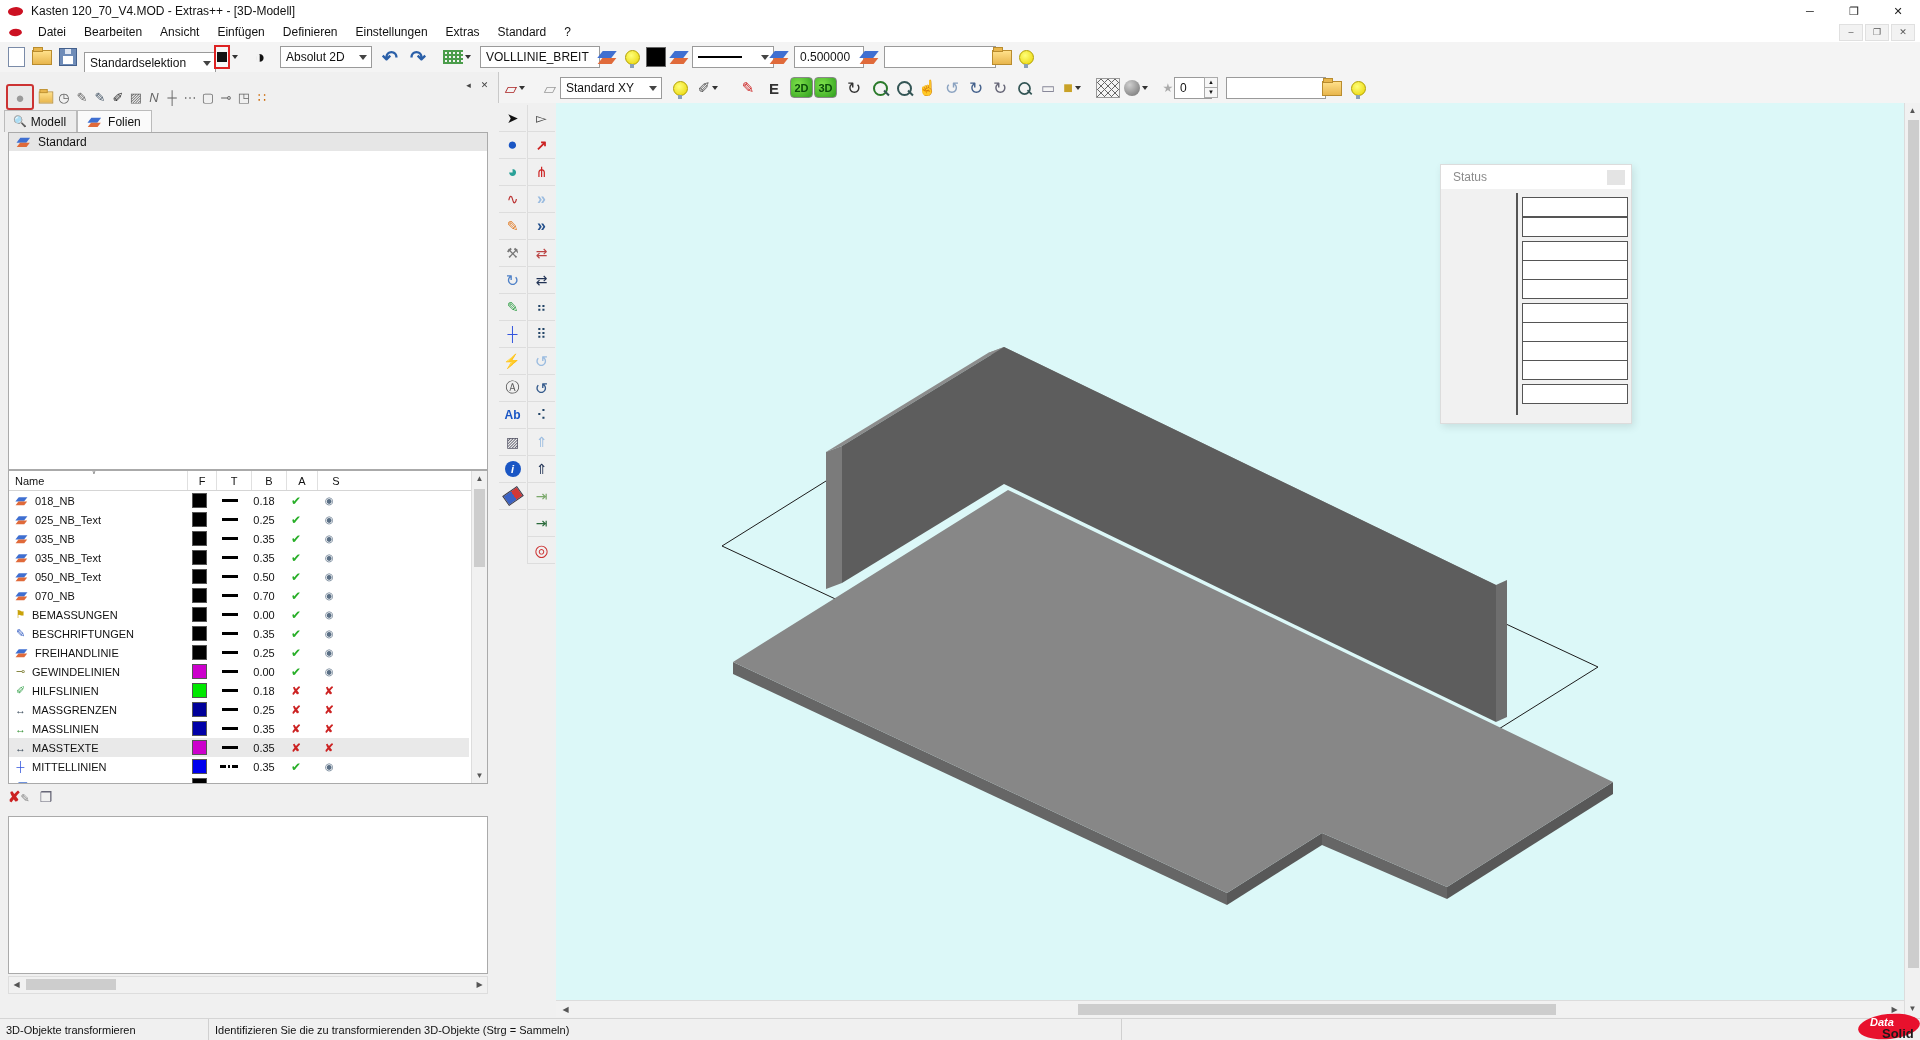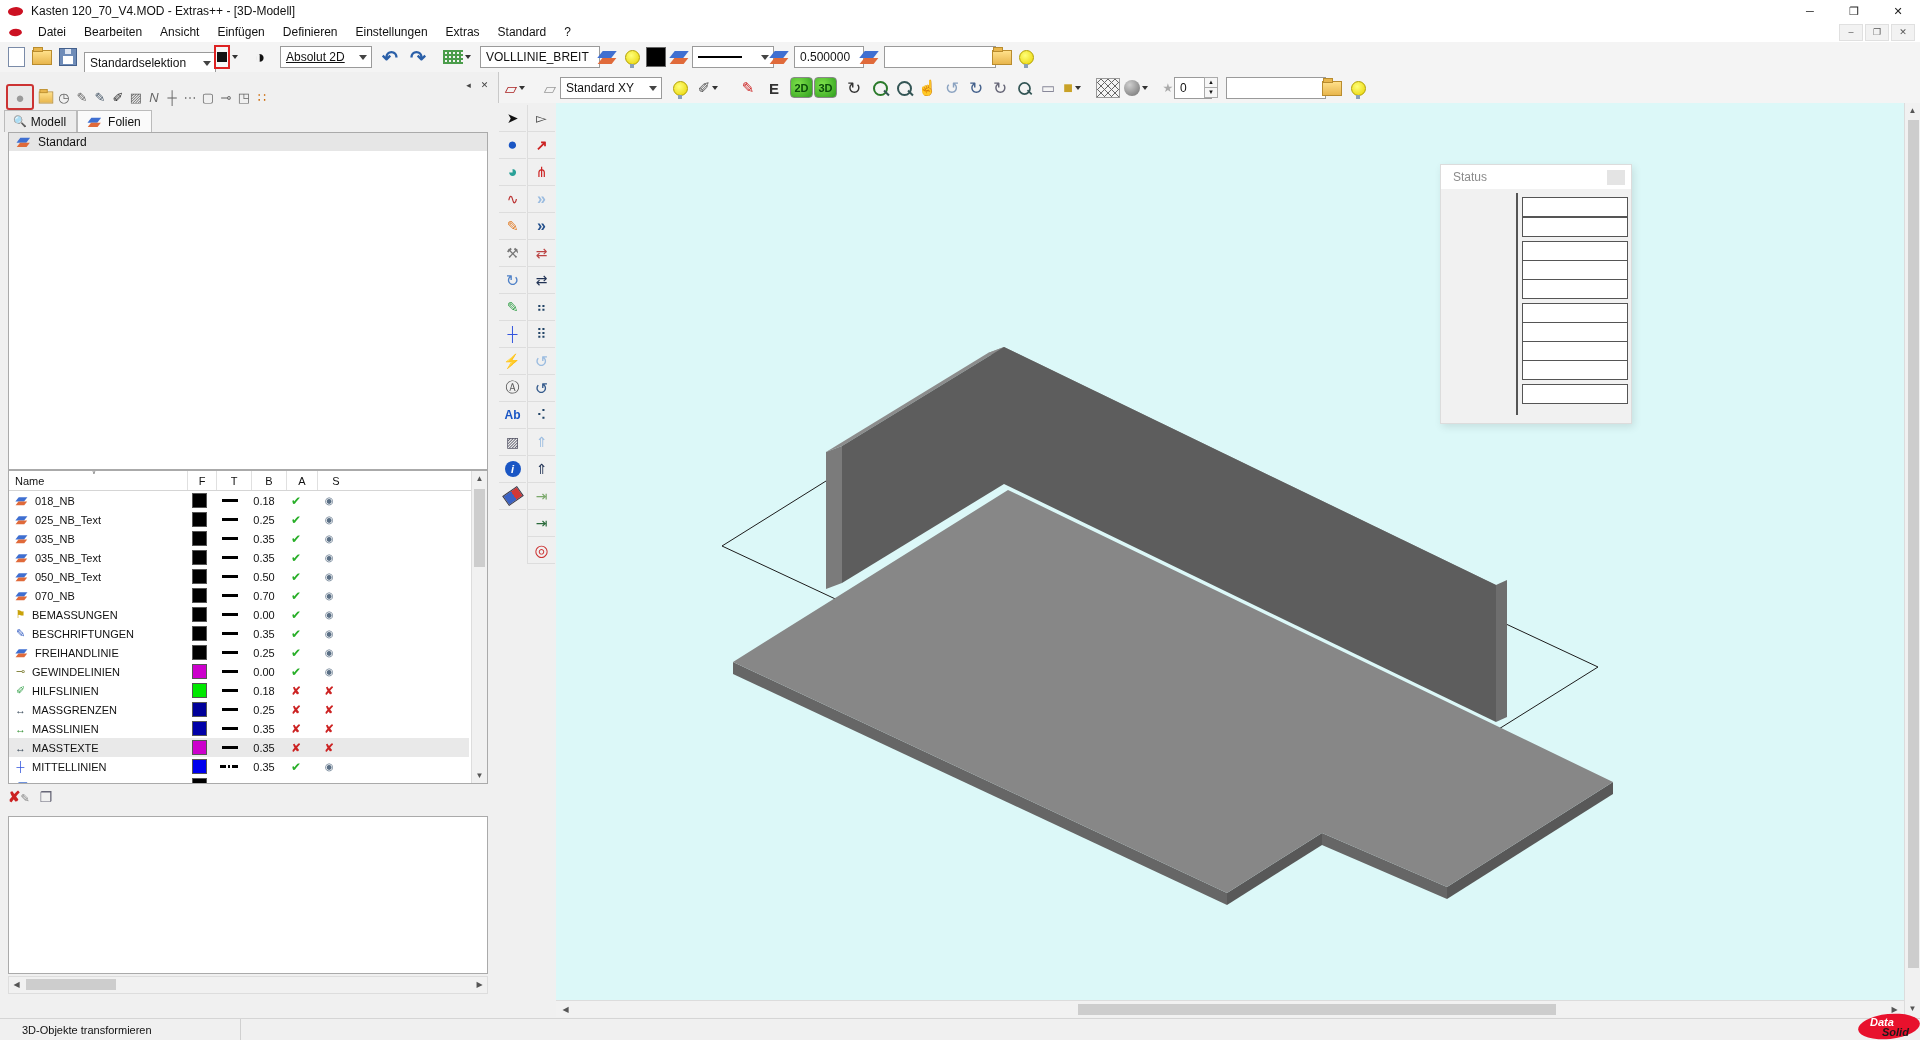--- a/index.html
+++ b/index.html
@@ -93,25 +93,25 @@
   #statuswin{position:absolute;left:884px;top:61px;width:190px;height:258px;background:#f1f1f1;border:1px solid #dcdcdc;box-shadow:2px 3px 8px rgba(0,0,0,.10);}
   #statuswin .ttl{height:24px;background:#fff;display:flex;align-items:center;padding-left:12px;font-size:12px;color:#8a8a8a;position:relative;}
   #statuswin .tbtn{position:absolute;right:6px;top:5px;width:18px;height:15px;background:#e4e4e4;}
   #statuswin .divline{position:absolute;left:75px;top:28px;width:2px;height:222px;background:#555;}
   .sbox{position:absolute;left:81px;width:104px;height:18px;background:#fff;border:1px solid #555;}
   
   #hscroll{left:556px;top:1000px;width:1348px;height:16px;background:#f1f1f1;border-top:1px solid #dcdcdc;}
   #vscroll{left:1904px;top:103px;width:16px;height:913px;background:#f1f1f1;border-left:1px solid #dcdcdc;}
   
   #statusbar{left:0;top:1018px;width:1920px;height:22px;background:#f0f0f0;border-top:1px solid #d5d5d5;display:flex;font-size:11px;align-items:stretch;}
-  .sb-cell{border-right:1px solid #d0d0d0;display:flex;align-items:center;padding:0 22px;white-space:nowrap;overflow:hidden;}
+  .sb-cell{border-right:1px solid #d0d0d0;display:flex;align-items:center;padding:0 6px;white-space:nowrap;overflow:hidden;}
   #logo{left:1858px;top:1012px;width:62px;height:28px;z-index:50;}
   #logo .ell{position:absolute;left:0;top:2px;width:62px;height:25px;background:#e8112d;border-radius:50%;transform:rotate(-6deg);}
   #logo .l1{position:absolute;left:12px;top:4px;color:#fff;font-weight:bold;font-style:italic;font-size:11px;}
-  #logo .l2{position:absolute;left:24px;top:14px;color:#1a1a1a;font-weight:bold;font-style:italic;font-size:11px;}
+  #logo .l2{position:absolute;left:24px;top:14px;color:#1a1a1a;font-weight:bold;font-size:13px;}
 </style>
 </head>
 <body>
 
 <div class="abs" id="titlebar">
   <span class="swoosh" style="margin:0 8px 0 8px;"></span>
   <span style="font-size:12px;">Kasten 120_70_V4.MOD - Extras++ - [3D-Modell]</span>
   <div style="margin-left:auto;display:flex;">
     <div class="win-btn">─</div>
     <div class="win-btn">❐</div>
@@ -153,21 +153,21 @@
   </div>
   <div class="tbi" style="left:214px;">
       <span class="i-colorbtn">
         <span class="sq"></span>
       </span>
       <span class="drop-arr"></span>
     </div>
   <div class="tbi" style="left:248px;font-size:18px;">
       <span>◑</span>
     </div>
-  <div class="combo" style="left:280px;top:4px;width:80px;text-decoration:underline;">
+  <div class="combo" style="left:280px;top:4px;width:80px;">
     <span>Absolut 2D</span>
       <span class="arr"></span>
   </div>
   <div class="tbi" style="left:378px;font-size:19px;color:#2a5fa8;font-weight:bold;">
       <span>↶</span>
     </div>
   <div class="tbi" style="left:406px;font-size:19px;color:#2a5fa8;font-weight:bold;">
       <span>↷</span>
     </div>
   <div class="tbi" style="left:440px;width:34px;">
@@ -782,20 +782,21 @@
   <div class="sarr" style="right:2px;top:1px;">▶</div>
 </div>
 <div class="abs" id="vscroll">
   <div class="sarr" style="left:0;top:0;">▲</div>
   <div class="thumb" style="left:3px;top:17px;width:11px;height:848px;"></div>
   <div class="sarr" style="left:0;bottom:0;">▼</div>
 </div>
 
 <div class="abs" id="statusbar">
   <div class="sb-cell" style="width:196px;">3D-Objekte transformieren</div>
+  <div class="sb-cell" style="width:900px;">Identifizieren Sie die zu transformierenden 3D-Objekte (Strg = Sammeln)</div>
   <div class="sb-cell" style="flex:1;border-right:none;"></div>
 </div>
 
 <div class="abs" id="logo">
   <div class="ell"></div>
   <span class="l1">Data</span>
   <span class="l2">Solid</span>
 </div>
 
 </body></html>

